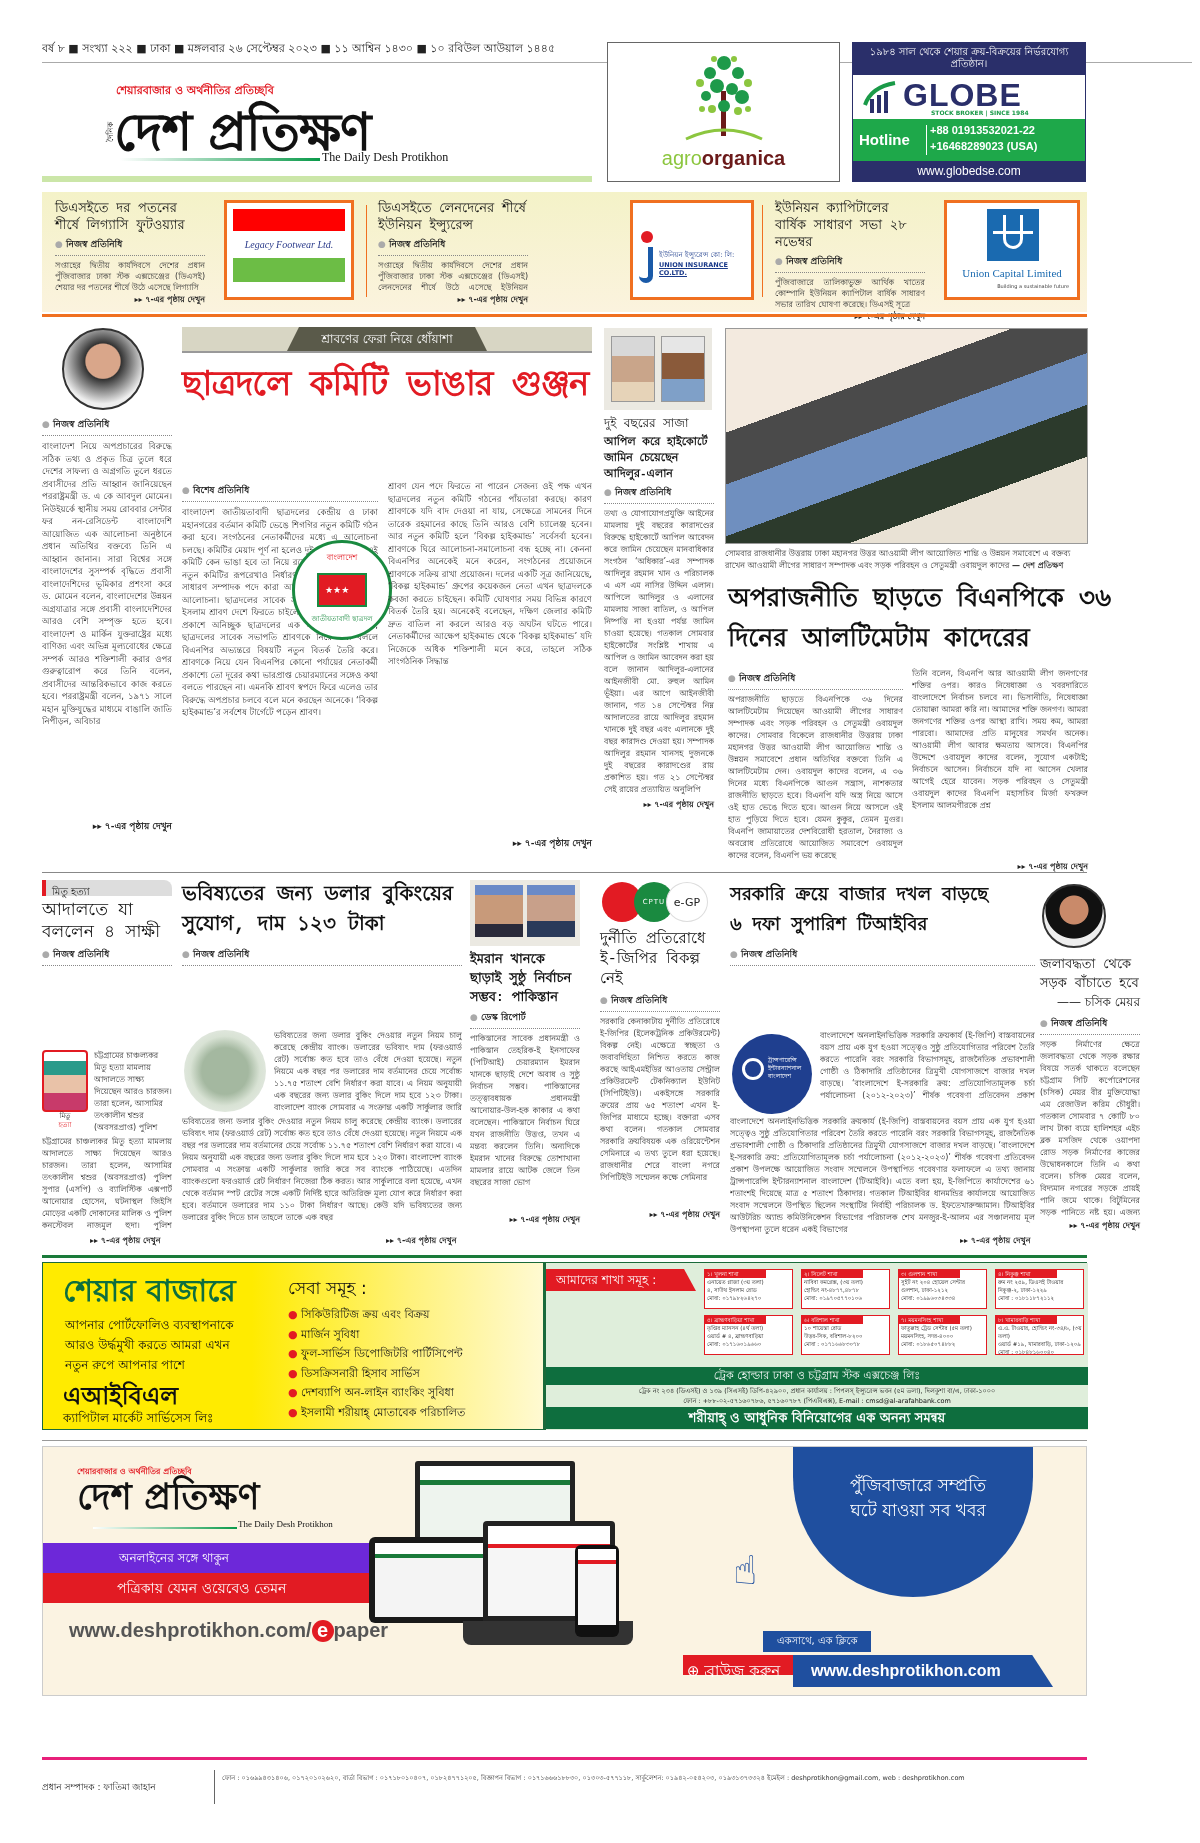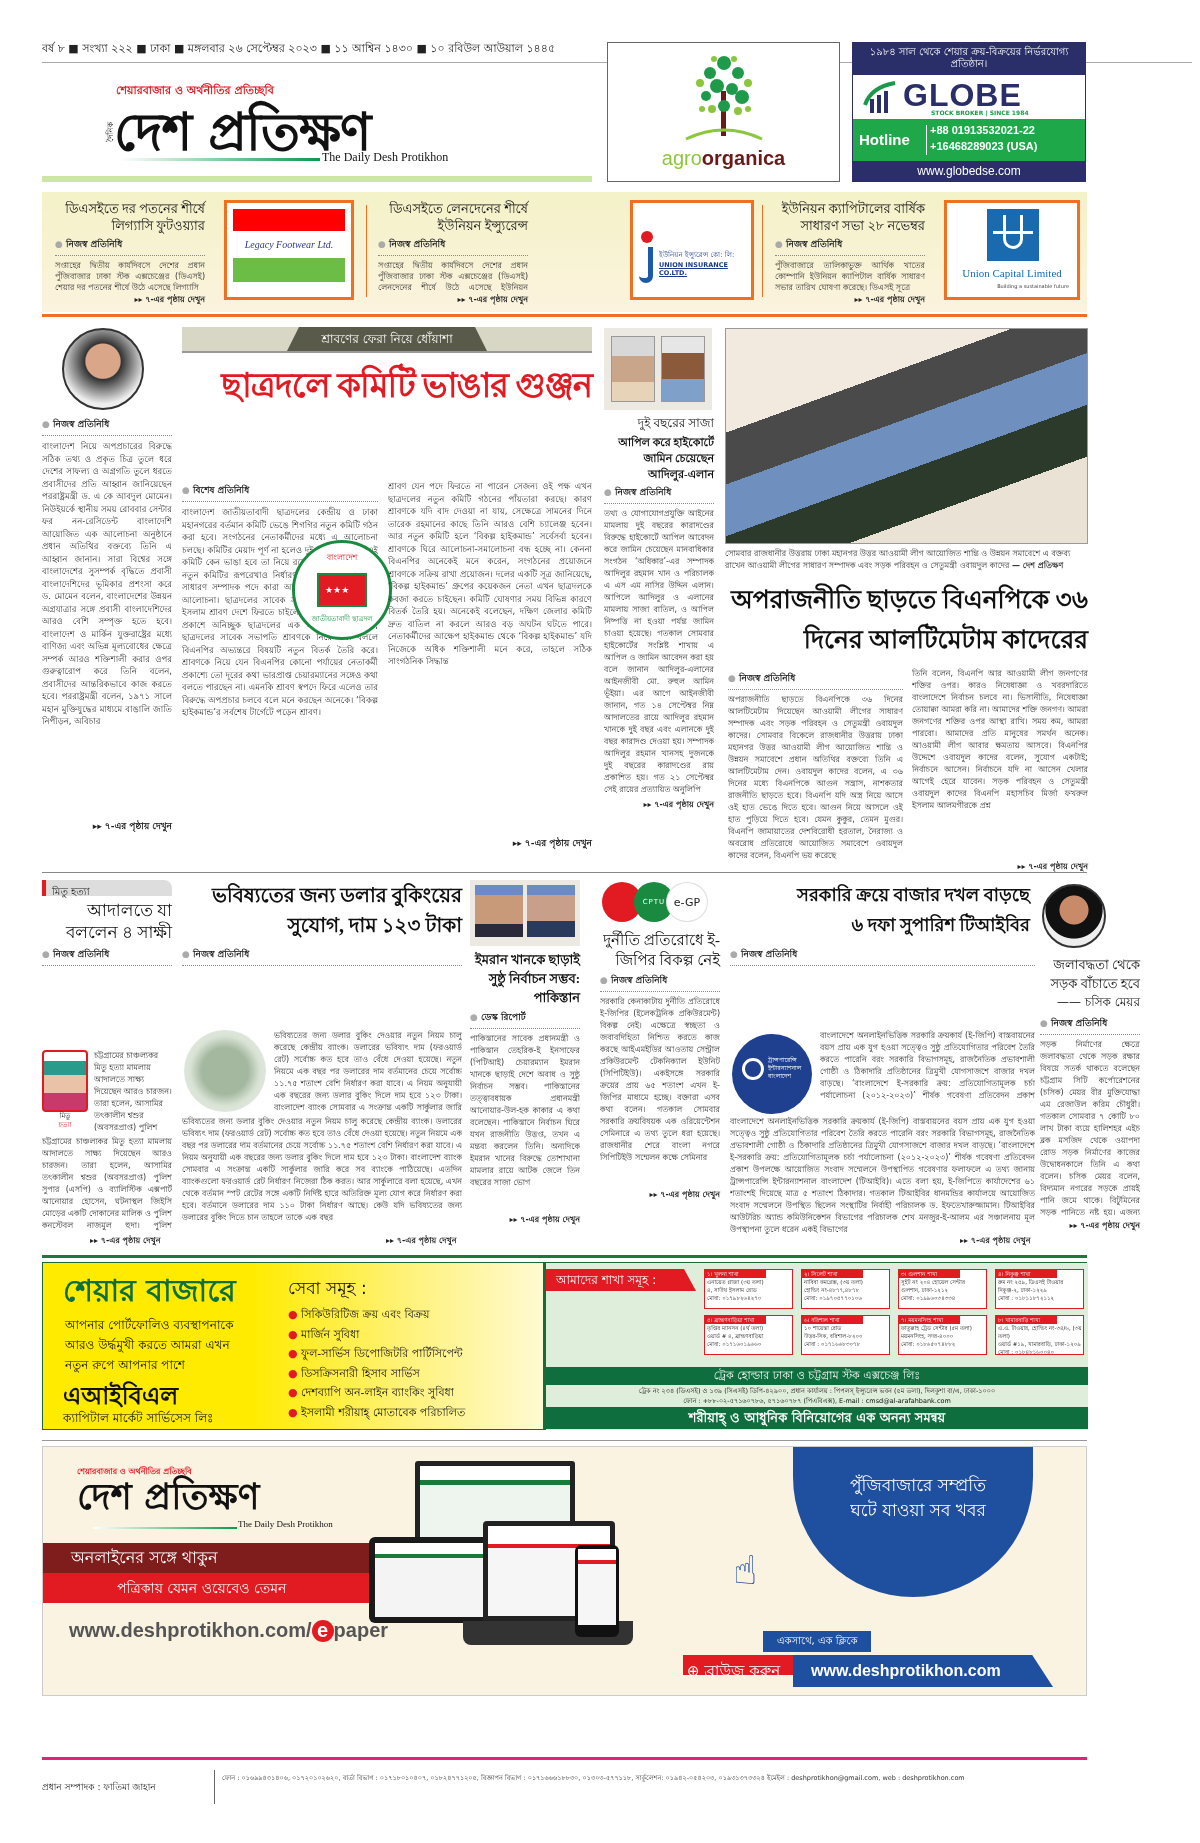--- a/index.html
+++ b/index.html
@@ -1,19 +1,19 @@
 <!DOCTYPE html>
 <html><head>
 <meta charset="utf-8">
 <style>
 *{box-sizing:border-box;margin:0;padding:0}
 body{width:1200px;height:1843px;background:#fff;font-family:"DejaVu Sans",sans-serif;color:#222;position:relative;overflow:hidden}
 .abs{position:absolute}
 .t{font-size:9px;line-height:13px;color:#333;text-align:justify}
-.hd{font-family:Liberation Serif, serif;color:#111;text-align:right;font-weight:bold}
+.hd{font-family:Liberation Mono, monospace;color:#111;text-align:left;font-weight:bold}
 .by{font-size:9px;color:#222;font-weight:bold;padding:3px 0;border-bottom:1px dotted #888;margin-bottom:4px}
 .by:before{content:"● ";color:#aaa}
 .more{font-weight:bold;font-size:9px;white-space:nowrap}
 .more:before{content:"▸▸ "}
 .photo{background:linear-gradient(135deg,#8a7a6a,#c9b59a 40%,#5a6c88);border:1px solid #999}
 .circ{border-radius:50%;border:2px solid #333;background:radial-gradient(circle at 50% 40%,#d9a68a 0 28%,#333 30%,#eee 70%)}
 .obox{border:3px solid #f07020;background:#fff}
 .vline{width:1px;background:#f07020}
 </style>
 </head>
@@ -341,21 +341,21 @@
   </div>
 </div>
 
 <div class="abs" style="left:42px;top:1440px;width:1045px;height:1px;background:#999"></div>
 
 <div class="abs" style="left:42px;top:1446px;width:1045px;height:250px;background:#fbf3e2;border:1px solid #ccc;overflow:hidden">
   <div style="position:absolute;left:34px;top:18px;font-size:8px;color:#e21b23;font-weight:bold">শেয়ারবাজার ও অর্থনীতির প্রতিচ্ছবি</div>
   <div style="position:absolute;left:34px;top:22px;font-family:'DejaVu Serif',serif;font-size:36px;font-weight:bold;color:#111;white-space:nowrap">দেশ প্রতিক্ষণ</div>
   <div style="position:absolute;left:195px;top:72px;font-family:'Liberation Serif',serif;font-size:9px;color:#111">The Daily Desh Protikhon</div>
   <div style="position:absolute;left:50px;top:80px;width:144px;height:2px;background:linear-gradient(90deg,#fff,#0a9a4a)"></div>
-  <div style="position:absolute;left:0;top:96px;width:330px;height:30px;background:#7f1d1d;color:#fff;font-size:16px;line-height:30px;padding-left:28px">অনলাইনের সঙ্গে থাকুন</div>
+  <div style="position:absolute;left:0;top:96px;width:330px;height:30px;background:#6d28d9;color:#fff;font-size:12px;line-height:30px;padding-left:76px">অনলাইনের সঙ্গে থাকুন</div>
   <div style="position:absolute;left:0;top:126px;width:330px;height:30px;background:#e21b23;color:#fff;font-size:14px;line-height:30px;padding-left:74px">পত্রিকায় যেমন ওয়েবেও তেমন</div>
   <div style="position:absolute;left:26px;top:172px;font-size:20px;font-weight:bold;color:#555;font-family:'Liberation Sans',sans-serif;white-space:nowrap">
     <span>www.deshprotikhon.com/</span><span style="display:inline-block;width:22px;height:22px;border-radius:50%;background:#e21b23;color:#fff;text-align:center;line-height:20px">e</span><span>paper</span>
   </div>
 
   <div style="position:absolute;left:372px;top:14px;width:160px;height:130px;background:#222;border-radius:3px;padding:5px">
       <div style="width:100%;height:100%;background:linear-gradient(#fff 0 12%,#1a7a3a 12% 16%,#eef4ee 16%)"></div>
     </div>
   <div style="position:absolute;left:326px;top:90px;width:134px;height:86px;background:#1a1a1a;border-radius:6px;padding:6px">
       <div style="width:100%;height:100%;background:linear-gradient(#fff 0 15%,#1a7a3a 15% 20%,#f4f4f4 20%)"></div>

